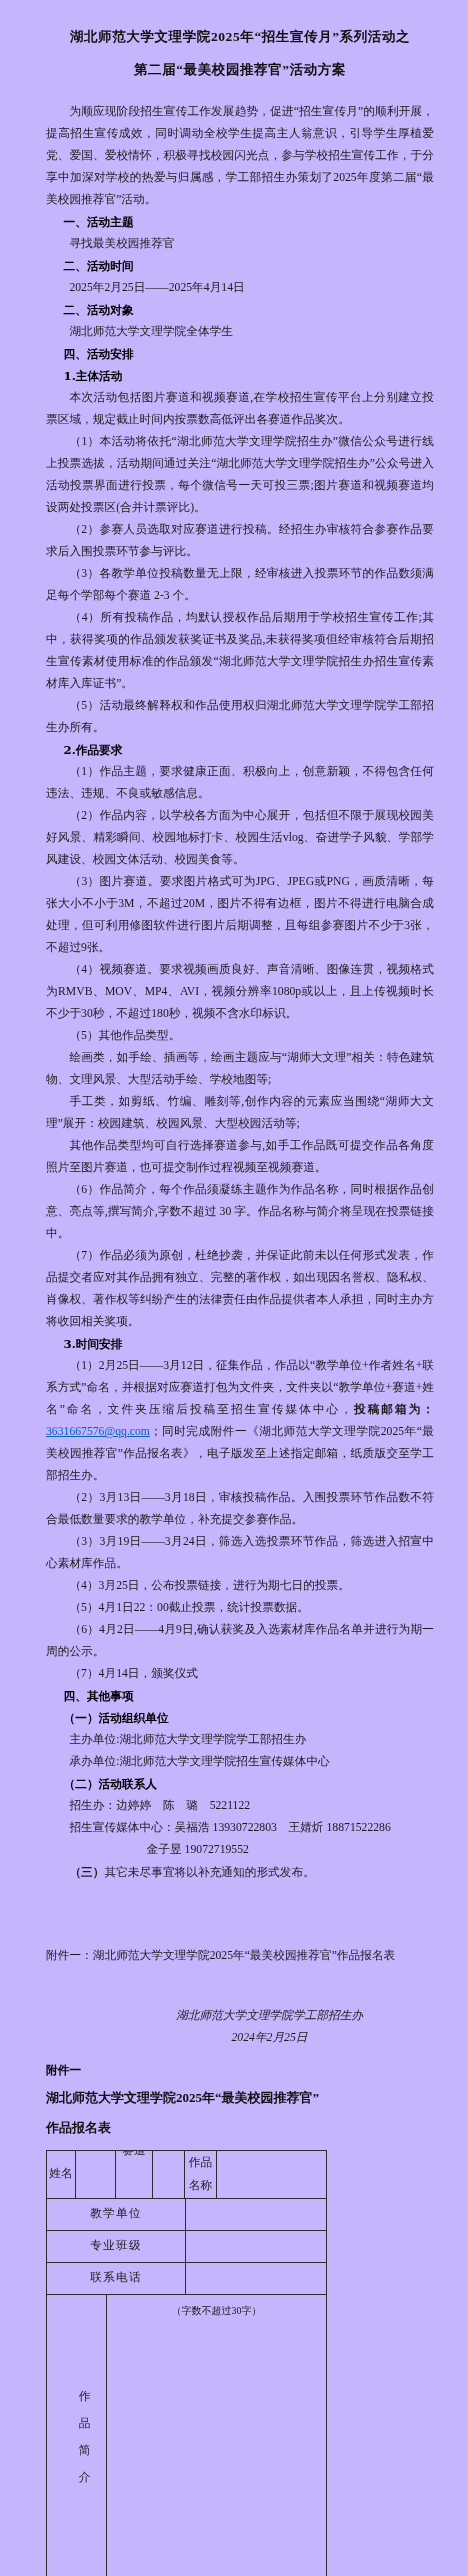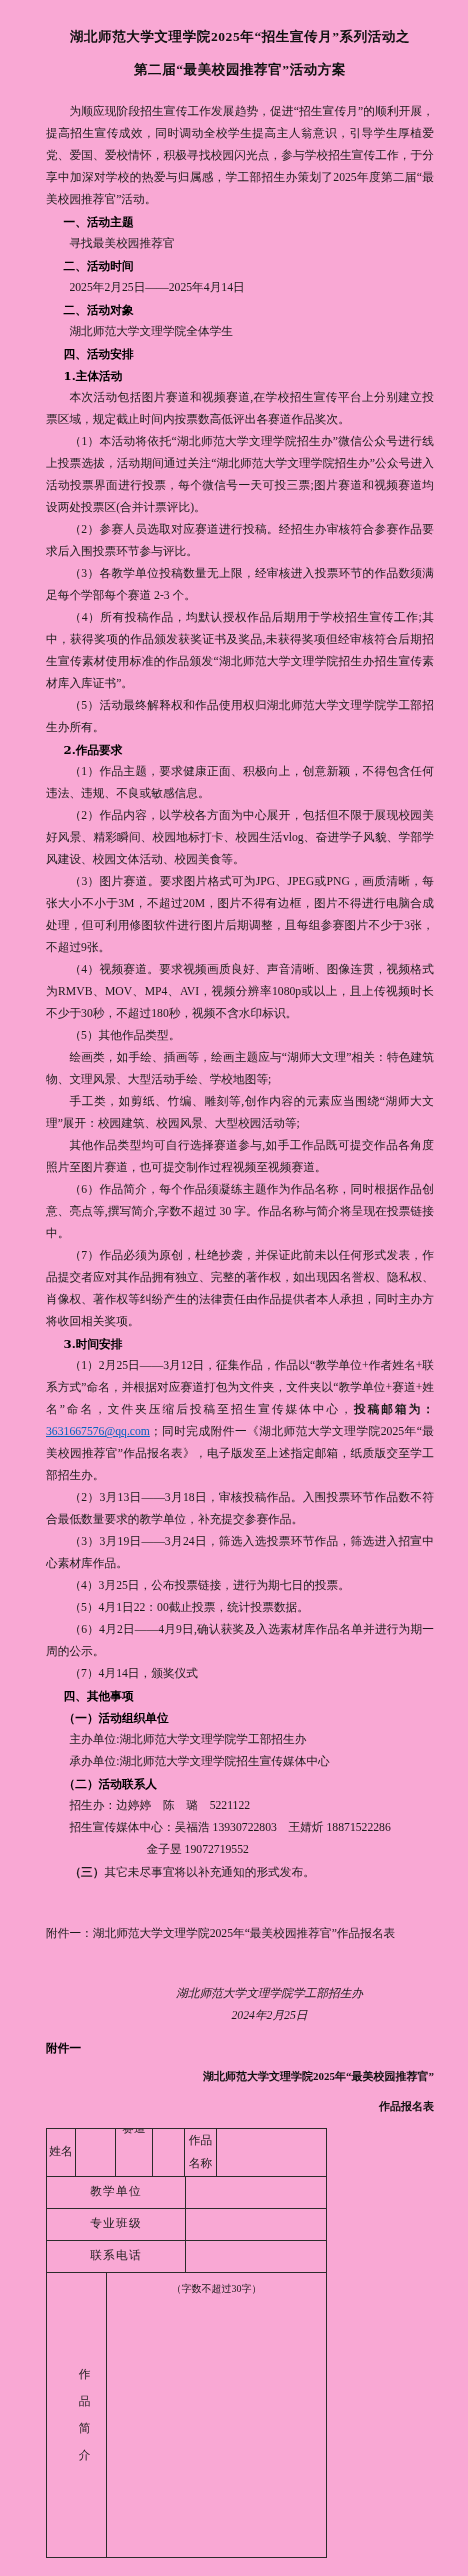--- a/index.html
+++ b/index.html
@@ -1,20 +1,20 @@
 <!DOCTYPE html>
 <html style="font-size:9.4px"><head>
 <meta charset="utf-8">
 <style>
   html,body{margin:0;padding:0;background:#ffffff;}
   .page{
     position:relative;
     width:469px;height:2576px;
     margin:0;
-    background:#f9a8d4;
+    background:#c4b5fd;
     box-sizing:border-box;
     padding:20px 35px 0 46px;
     overflow:hidden;
     color:#1b1b1b;
     font-family:"Liberation Serif","DejaVu Serif",serif;
     font-size:11.7px;
     line-height:22px;
   }
   .doc-title{
     margin:0;
@@ -37,33 +37,33 @@
   .kai{
     font-family:"DejaVu Serif","Liberation Serif",serif;
     font-weight:bold;
     text-indent:1.5em;
     color:#000;
   }
   .kai-inline{font-weight:bold;font-family:"DejaVu Serif","Liberation Serif",serif;}
   .email-link{color:#0563C1;text-decoration:underline;}
   .bold-inline{font-weight:bold;}
   .indent-8{text-indent:8.6em;}
-  .attach-ref{margin-top:39px;}
+  .attach-ref{margin-top:61px;}
   .signature{
     margin-top:38px;
     width:fit-content;
     margin-left:auto;
     margin-right:71px;
     text-align:center;
     font-style:italic;
   }
   .attach-label{margin-top:9.4px;text-indent:0;}
   .attach-title{
-    margin:0;text-align:right;font-weight:bold;
-    font-size:11px;line-height:30.5px;color:#111;
+    margin:0;text-align:left;font-weight:bold;
+    font-size:13px;line-height:30.5px;color:#111;
   }
   .attach-title-block{margin-top:2.3px;}
   
   .form{
     margin-top:5.9px;
     width:281px;
     border:1.2px solid #2b2b2b;
     box-sizing:border-box;
   }
   .f-row{display:flex;box-sizing:border-box;}

